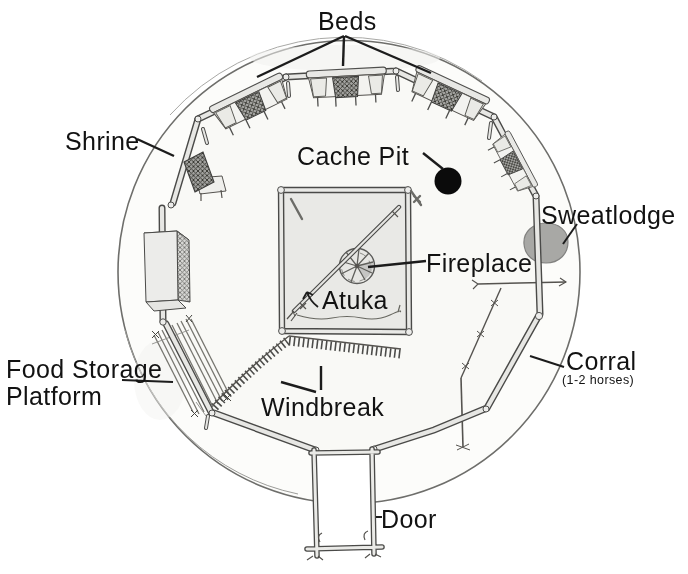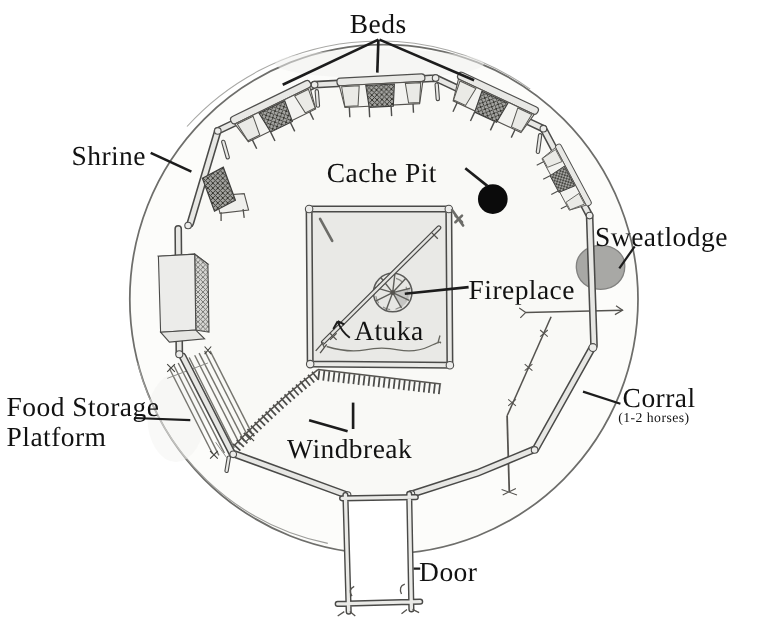--- a/index.html
+++ b/index.html
@@ -1,17 +1,17 @@
 <!DOCTYPE html>
 <html><head>
 <meta charset="utf-8">
 <style>
   html,body{margin:0;padding:0;background:#ffffff;}
   .stage{position:relative;width:688px;height:574px;background:#ffffff;overflow:hidden;
-         font-family:Liberation Serif, serif;}
+         font-family:Liberation Sans, sans-serif;}
   svg{display:block;}
   text{fill:#121212;letter-spacing:0.4px;}
   .lbl{font-size:25px;}
   .lbl-sm{font-size:12.5px;}
 </style>
 </head>
 <body>
 
 <div class="stage">
 <svg width="688" height="574" viewBox="0 0 688 574">

